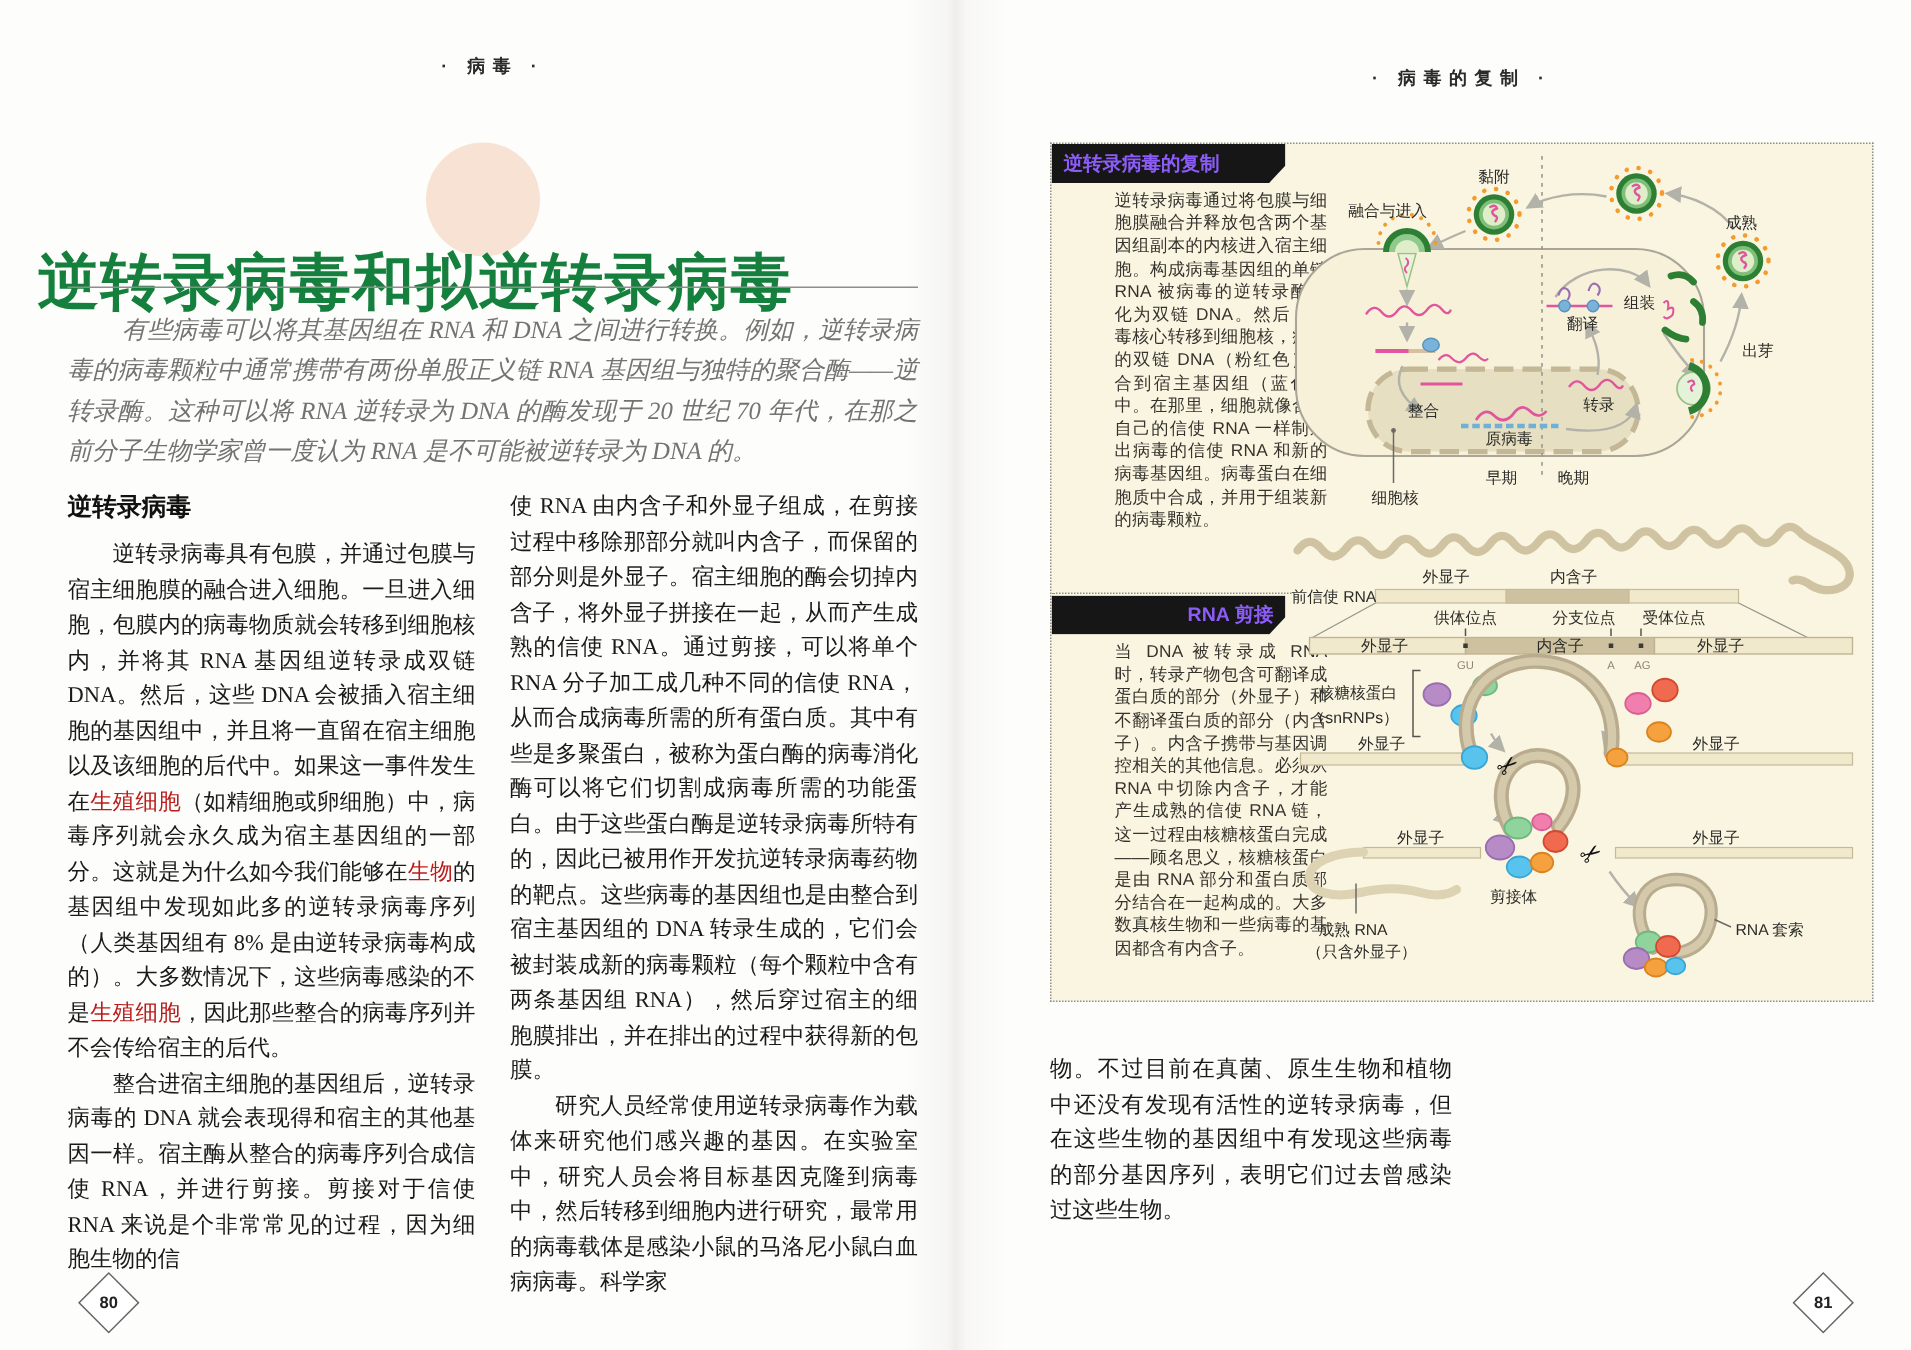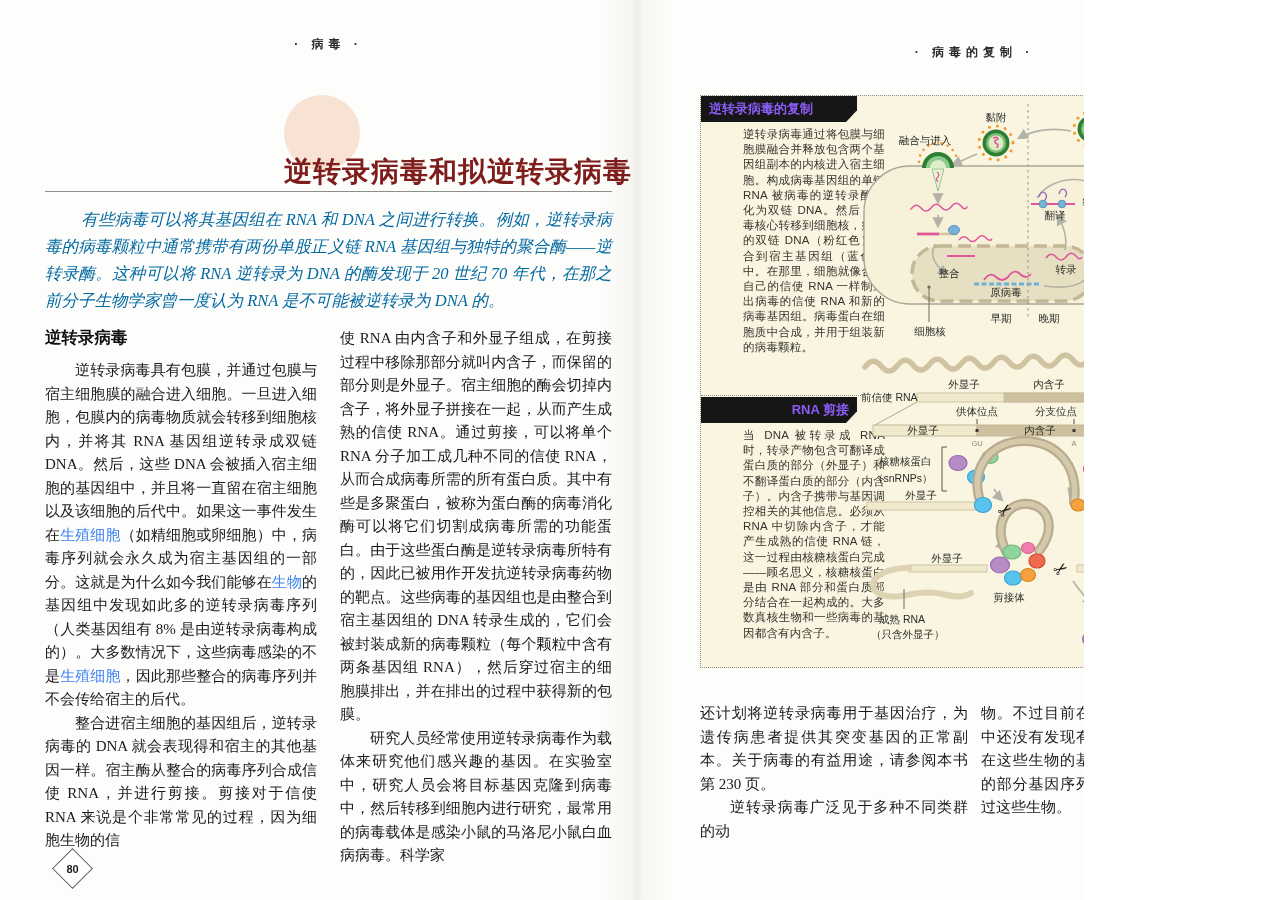--- a/index.html
+++ b/index.html
@@ -1,38 +1,38 @@
 <!DOCTYPE html>
 <html><head>
 <meta charset="utf-8">
 <style>
   html,body{margin:0;padding:0;background:#ffffff;}
-  .spread{position:relative;width:1084px;height:900px;background:#fdfdfb;overflow:hidden;
+  .spread{position:relative;width:1274px;height:900px;background:#fdfdfb;overflow:hidden;
           font-family:"Liberation Serif",serif;color:#191919;}
   .spine{position:absolute;left:602px;top:0;width:70px;height:100%;pointer-events:none;
          background:linear-gradient(to right,rgba(110,100,85,0) 0%,rgba(110,100,85,0.05) 42%,rgba(110,100,85,0.10) 50%,rgba(110,100,85,0.04) 60%,rgba(110,100,85,0) 100%);}
   .runhead{position:absolute;text-align:center;font-family:"Liberation Sans",sans-serif;
            font-size:12px;font-weight:bold;letter-spacing:5px;color:#2b2b2b;}
   .rh-left{left:45px;top:36px;width:567px;}
   .rh-right{left:700px;top:44px;width:549px;}
   .title-circle{position:absolute;left:284px;top:95px;width:76px;height:76px;border-radius:50%;background:#f8e2d3;}
-  .page-title{position:absolute;left:25px;top:134px;width:607px;text-align:right;
-              font-family:"Liberation Sans",sans-serif;font-size:28px;font-weight:bold;
-              letter-spacing:1px;color:#7f1d1d;}
+  .page-title{position:absolute;left:25px;top:134px;width:607px;text-align:left;
+              font-family:"Liberation Sans",sans-serif;font-size:41px;font-weight:bold;
+              letter-spacing:1px;color:#15803d;}
   .title-rule{position:absolute;left:45px;top:191px;width:567px;border-top:1px solid #8d8d8d;}
   .intro{position:absolute;left:45px;top:206px;width:567px;font-style:italic;font-size:16.5px;
-         line-height:27px;text-align:justify;text-indent:2.2em;color:#0369a1;margin:0;}
+         line-height:27px;text-align:justify;text-indent:2.2em;color:#737373;margin:0;}
   .cols{position:absolute;display:flex;}
   .cols-left{left:45px;top:327px;width:567px;gap:23px;}
   .cols-right{left:700px;top:702px;width:549px;gap:13px;}
   .col{width:272px;}
   .cols-right .col{width:268px;}
   .col p{margin:0;font-size:15px;line-height:23.5px;text-align:justify;color:#1a1a1a;}
   .col p.indent{text-indent:2em;}
-  .hl{color:#3b82f6;}
+  .hl{color:#b91c1c;}
   .sec-head{font-family:"Liberation Sans",sans-serif;font-size:16.5px;font-weight:bold;
             color:#111;margin:0 0 10px 0;}
   
   .panel{position:absolute;left:700px;top:95px;width:549px;height:573px;box-sizing:border-box;
          background:#faf5e1;border:1.5px dotted #8f8f8f;}
   .panel-hd{position:absolute;left:0;width:140px;background:#161616;color:#8b5cf6;
             font-family:"Liberation Sans",sans-serif;font-size:13px;font-weight:bold;
             padding:4px 8px;clip-path:polygon(0 0,100% 0,100% 55%,93% 100%,0 100%);}
   .hd1{top:0;} .hd2{top:301px;text-align:right;}
   .panel-txt{position:absolute;left:10px;width:142px;font-family:"Liberation Sans",sans-serif;
@@ -299,24 +299,20 @@
       <text x="285" y="221">外显子</text>
       <text x="150" y="260">剪接体</text>
       <text class="st" x="20" y="282">成熟 RNA</text>
       <text class="st" x="12" y="297">（只含外显子）</text>
       <text class="st" x="298" y="282">RNA 套索</text>
     </svg>
   </div>
 
   <div class="cols cols-right">
     <div class="col">
-      <p><span>还计划将逆转录病毒用于基因治疗，为遗传病患者提供其突变基因的正常副本。关于病毒的有益用途，请参阅本书第 230 页。</span></p>
-      <p class="indent"><span>逆转录病毒广泛见于多种不同类群的动</span></p>
-    </div>
-    <div class="col">
       <p><span>物。不过目前在真菌、原生生物和植物中还没有发现有活性的逆转录病毒，但在这些生物的基因组中有发现这些病毒的部分基因序列，表明它们过去曾感染过这些生物。</span></p>
     </div>
   </div>
 
   <div class="pagenum pn-right">
     <span>81</span>
   </div>
 </div>
 
 </body></html>

